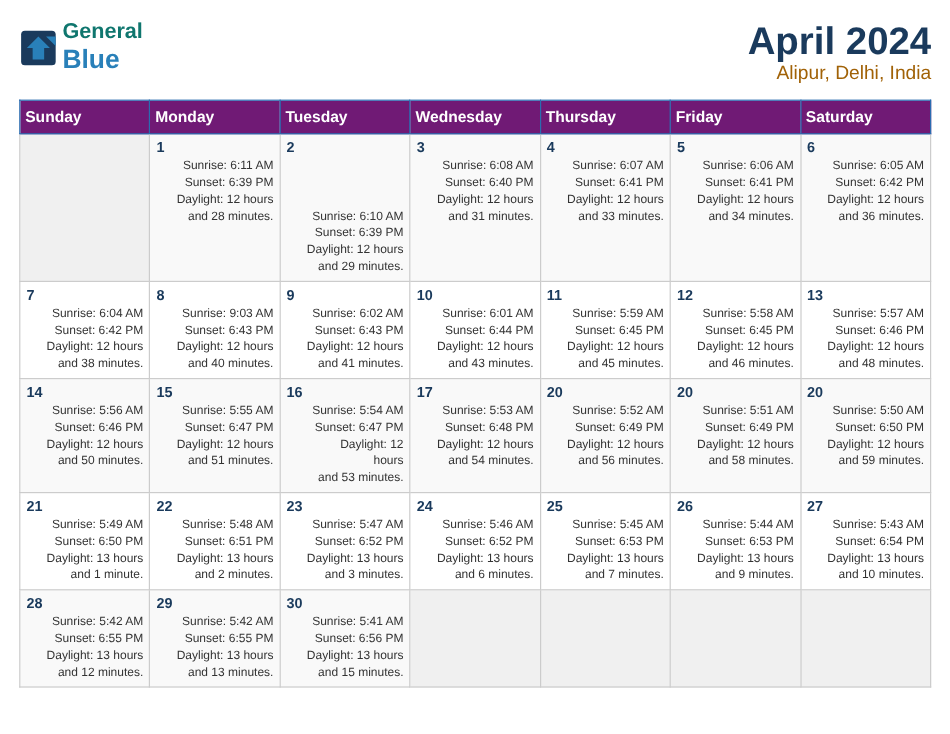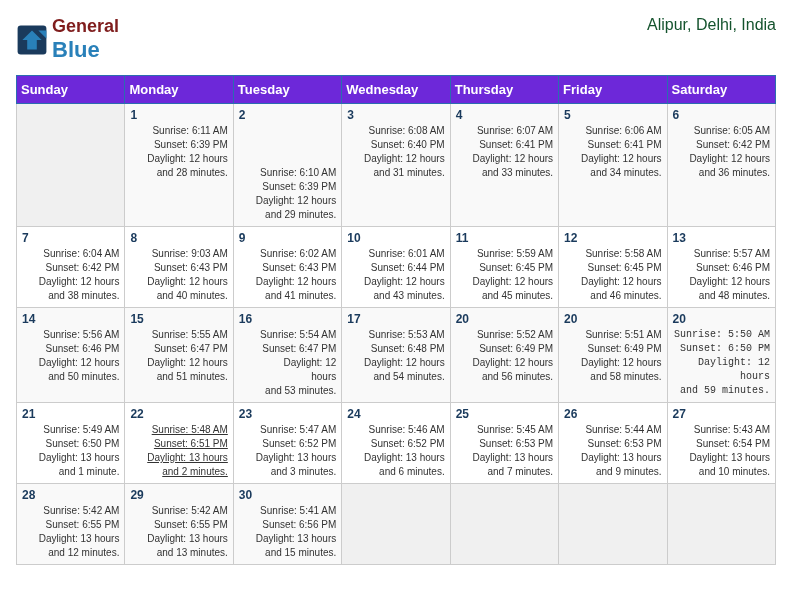--- a/index.html
+++ b/index.html
@@ -28,29 +28,29 @@
     .title-block {
       text-align: right;
     }
     .month-title {
       font-size: 32px;
       font-weight: bold;
       color: #1a3a5c;
     }
     .location-title {
       font-size: 16px;
-      color: #14532d;
+      color: #a16207;
     }
     table {
       width: 100%;
       border-collapse: collapse;
       font-size: 11px;
     }
     thead tr th {
-      background-color: #6d28d9;
+      background-color: #701a75;
       color: #fff;
       padding: 6px 4px;
       text-align: left;
       font-size: 13px;
       font-weight: bold;
       border: 1px solid #2b6cb0;
     }
     tbody tr td {
       border: 1px solid #ccc;
       vertical-align: top;
@@ -85,25 +85,26 @@
 <body>
 
 <div class="header">
   <div class="logo">
     <svg class="logo-icon" viewBox="0 0 40 40">
       <rect x="2" y="2" width="36" height="36" rx="4" fill="#1a3a5c"></rect>
       <polygon points="20,8 32,20 26,20 26,32 14,32 14,20 8,20" fill="#2980b9"></polygon>
       <polygon points="28,8 38,8 38,18" fill="#2980b9"></polygon>
     </svg>
     <div>
-      <div style="font-size:18px;font-weight:bold;color:#7f1d1d;">General</div>
+      <div style="font-size:18px;font-weight:bold;color:#0f766e;">General</div>
       <div style="font-size:22px;font-weight:bold;color:#2980b9;">Blue</div>
     </div>
   </div>
   <div class="title-block">
+    <div class="month-title">April 2024</div>
     <div class="location-title">Alipur, Delhi, India</div>
   </div>
 </div>
 
 <table>
   <thead>
     <tr>
     <th>Sunday</th>
         <th>Monday</th>
         <th>Tuesday</th>
@@ -248,37 +249,37 @@
         </td>
         <td>
           <span class="day-number">20</span>
           <div class="day-info" style="white-space: pre-line;">Sunrise: 5:51 AM
 Sunset: 6:49 PM
 Daylight: 12 hours
 and 58 minutes.</div>
         </td>
         <td>
           <span class="day-number">20</span>
-          <div class="day-info" style="white-space: pre-line; font-family: Liberation Mono, monospace;">Sunrise: 5:50 AM
+          <div class="day-info" style="white-space: pre-line;">Sunrise: 5:50 AM
 Sunset: 6:50 PM
 Daylight: 12 hours
 and 59 minutes.</div>
         </td>
       </tr>
       <tr>
         <td>
           <span class="day-number">21</span>
           <div class="day-info" style="white-space: pre-line;">Sunrise: 5:49 AM
 Sunset: 6:50 PM
 Daylight: 13 hours
 and 1 minute.</div>
         </td>
         <td>
           <span class="day-number">22</span>
-          <div class="day-info" style="white-space: pre-line; text-decoration: underline;">Sunrise: 5:48 AM
+          <div class="day-info" style="white-space: pre-line;">Sunrise: 5:48 AM
 Sunset: 6:51 PM
 Daylight: 13 hours
 and 2 minutes.</div>
         </td>
         <td>
           <span class="day-number">23</span>
           <div class="day-info" style="white-space: pre-line;">Sunrise: 5:47 AM
 Sunset: 6:52 PM
 Daylight: 13 hours
 and 3 minutes.</div>

